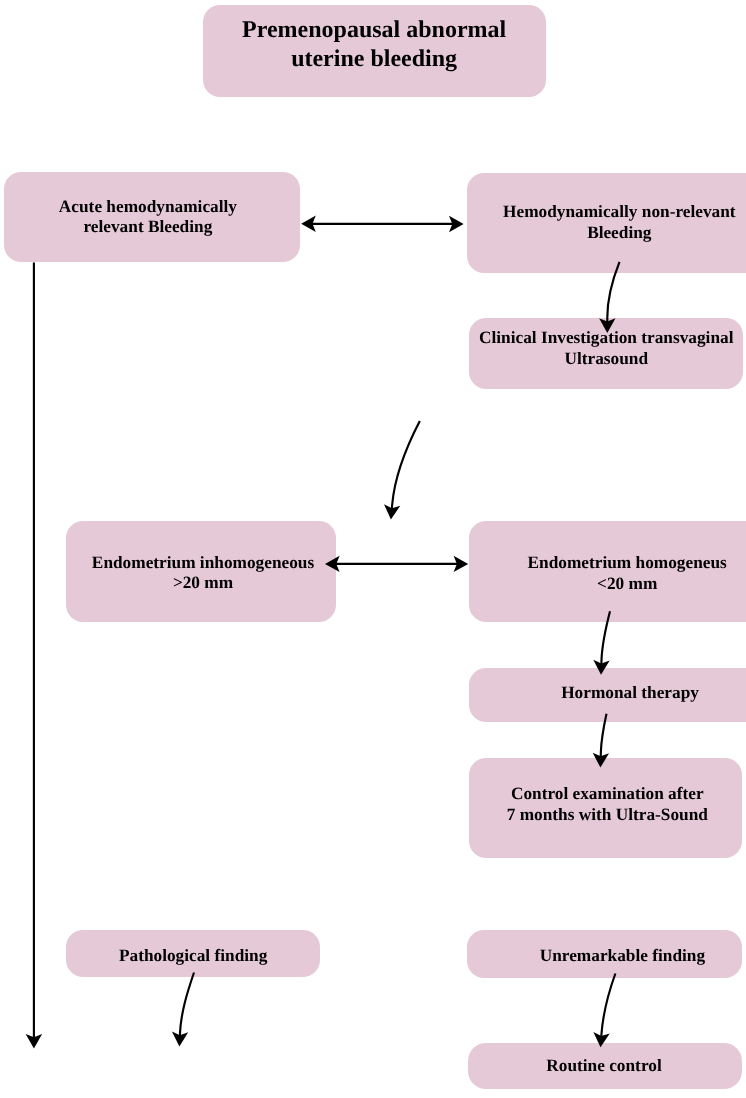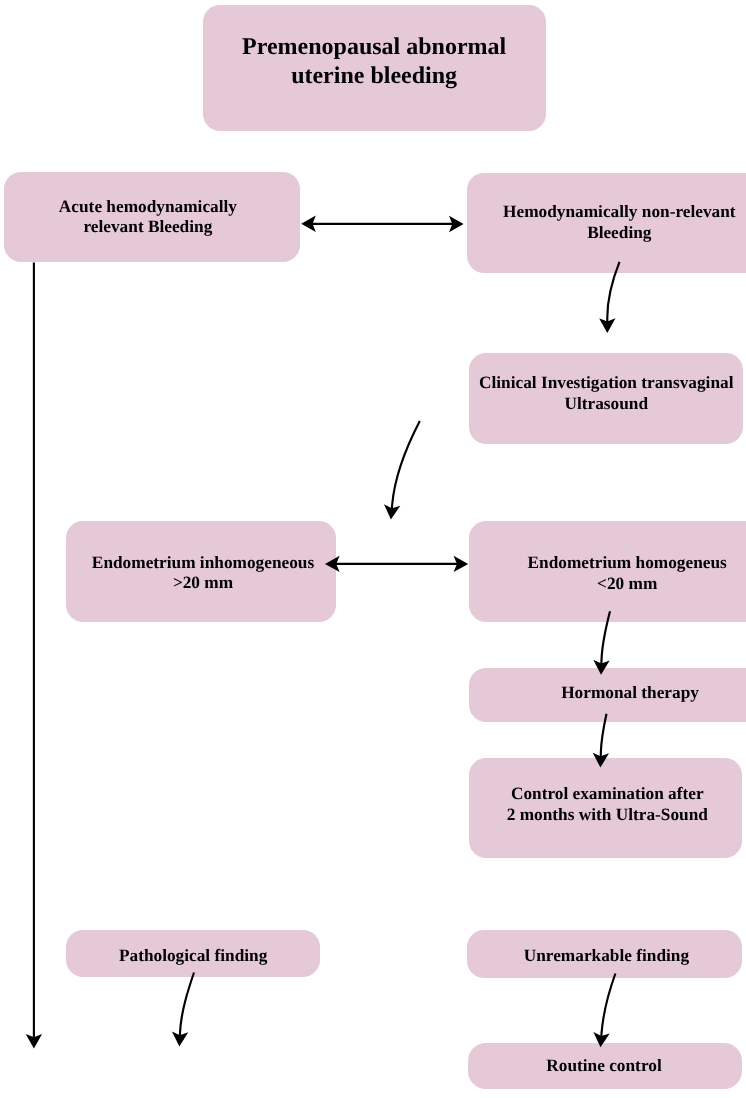--- a/index.html
+++ b/index.html
@@ -63,42 +63,42 @@
       <path class="ln" d="M 194.0 972.5 C 187.4 992.0 181.0 1012.0 180.0 1033.1 L 179.6 1042.4"></path>
       <path class="hd" d="M 179.4 1046.5 L 171.9 1031.5 L 179.9 1035.2 L 188.2 1032.3 Z"></path>
     </g>
 
     <g>
       <path class="ln" d="M 615.4 973.5 C 608.3 993.2 603.1 1012.7 601.5 1033.7 L 600.8 1043.2"></path>
       <path class="hd" d="M 600.5 1047.3 L 593.4 1032.1 L 601.3 1036.0 L 609.7 1033.4 Z"></path>
     </g>
   </svg>
 
-  <div class="node title" style="left:202.6px;top:5.1px;width:343.1px;height:126px;">
+  <div class="node title" style="left:202.6px;top:5.1px;width:343.1px;height:92px;">
     <div style="top:-5.8px;left:0px;">
       <span>Premenopausal abnormal</span><br>
       <span>uterine bleeding</span>
     </div>
   </div>
 
   <div class="node" style="left:4.2px;top:171.6px;width:295.8px;height:90px;">
     <div style="top:0.9px;left:-4.2px;">
       <span>Acute hemodynamically</span><br>
       <span>relevant Bleeding</span>
     </div>
   </div>
 
   <div class="node" style="left:467.3px;top:172.8px;width:301px;height:100.1px;align-items:center;">
     <div style="top:-0.1px;left:1.5px;">
       <span>Hemodynamically non-relevant</span><br>
       <span>Bleeding</span>
     </div>
   </div>
 
-  <div class="node" style="left:468.9px;top:317.7px;width:273.9px;height:91px;margin-top:35px;">
+  <div class="node" style="left:468.9px;top:317.7px;width:273.9px;height:71px;">
     <div style="top:-4.6px;left:0.4px;">
       <span>Clinical Investigation transvaginal</span><br>
       <span>Ultrasound</span>
     </div>
   </div>
 
   <div class="node" style="left:66.0px;top:521.1px;width:270px;height:101.4px;">
     <div style="top:1.2px;left:2.0px;">
       <span>Endometrium inhomogeneous</span><br>
       <span>&gt;20 mm</span>
@@ -112,30 +112,30 @@
     </div>
   </div>
 
   <div class="node" style="left:468.7px;top:667.6px;width:320px;height:54.0px;">
     <div style="top:-1.3px;left:1.35px;"><span>Hormonal therapy</span></div>
   </div>
 
   <div class="node" style="left:468.9px;top:758.3px;width:273.6px;height:99.8px;">
     <div style="top:-3.3px;left:1.6px;">
       <span>Control examination after</span><br>
-      <span>2 months with Ultra-Sound</span>
+      <span>7 months with Ultra-Sound</span>
     </div>
   </div>
 
   <div class="node" style="left:66.3px;top:929.8px;width:254.1px;height:47.7px;">
     <div style="top:2.3px;left:-0.2px;"><span>Pathological finding</span></div>
   </div>
 
   <div class="node" style="left:467.0px;top:929.5px;width:274.8px;height:48.3px;">
-    <div style="top:2.4px;left:2px;"><span>Unremarkable finding</span></div>
+    <div style="top:2.4px;left:18px;"><span>Unremarkable finding</span></div>
   </div>
 
 
   <div class="node" style="left:468.0px;top:1042.7px;width:274.0px;height:46.4px;border-radius:18px;">
     <div style="top:0.7px;left:-1.0px;"><span>Routine control</span></div>
   </div>
 
 </div>
 
 </body></html>

